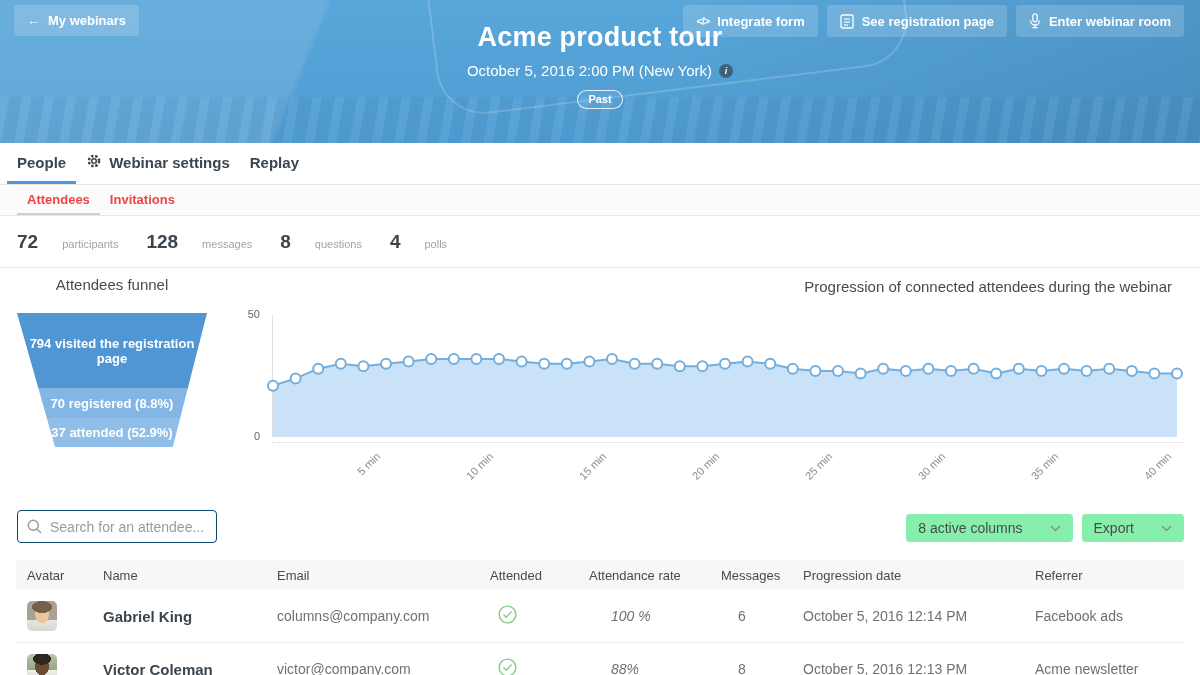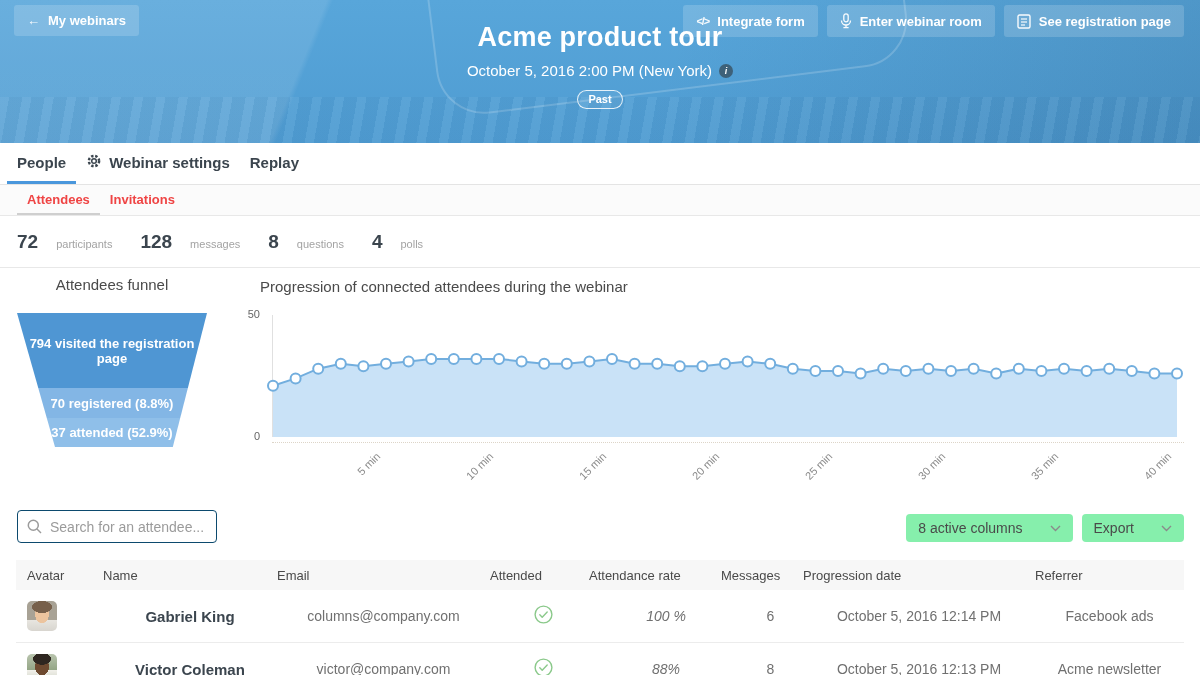--- a/index.html
+++ b/index.html
@@ -44,34 +44,34 @@
   .tab.active { border-bottom-color:#4a97dc; }
   .subtabs { height:31px; display:flex; align-items:stretch; padding-left:17px;
       background:#fbfbfb; border-bottom:1px solid #e8e8e8; }
   .subtab { display:flex; align-items:center; padding:0 10px; font-size:13px; font-weight:bold;
       color:#ef4444; border-bottom:2px solid transparent; cursor:pointer; }
   .subtab.active { border-bottom-color:#cfcfcf; }
 
   
   .stats { height:52px; display:flex; align-items:center; gap:28px; padding-left:17px;
       border-bottom:1px solid #e8e8e8; }
-  .stat { display:flex; align-items:baseline; gap:18px; }
+  .stat { display:flex; align-items:baseline; gap:24px; }
   .stat b { font-size:19px; color:#3b454e; }
   .stat span { font-size:11px; color:#a3a3a3; }
 
   
   .analytics { position:relative; height:232px; }
   .funnel-title { position:absolute; left:17px; top:8px; width:190px; text-align:center;
       font-size:15px; color:#4a4a4a; }
   .funnel { position:absolute; left:17px; top:45px; width:190px; height:134px;
       clip-path:polygon(0 0, 100% 0, 82% 100%, 20% 100%); }
   .fstage { display:flex; align-items:center; justify-content:center; color:#fff;
       font-size:13px; font-weight:bold; text-align:center; }
   .f1 { height:75px; } .f2 { height:30px; } .f3 { height:29px; }
-  .prog-title { position:absolute; left:260px; top:10px; width:912px; text-align:left;
+  .prog-title { position:absolute; left:260px; top:10px; width:912px; text-align:right;
       font-size:15px; color:#4a4a4a; }
   .ytick { position:absolute; font-size:11px; color:#666; text-align:right; }
   .y50 { left:232px; top:40px; width:28px; }
   .y0  { left:244px; top:162px; width:16px; }
   .plot { position:absolute; left:272px; top:47px; width:912px; height:122px;
       border-left:1px solid #e0e0e0; }
   .plot svg { overflow:visible; display:block; }
   .dotline { position:absolute; left:272px; top:174px; width:912px; height:0;
       border-top:1px dotted #ddd5c8; }
   .xlabels { position:absolute; left:272px; top:176px; width:912px; height:56px; }
@@ -88,21 +88,21 @@
   .tb-right { position:absolute; right:16px; top:14px; display:flex; gap:9px; }
   .gbtn { display:inline-flex; align-items:center; gap:27px; border:none; cursor:pointer;
       background:#86efac; color:#4a4a4a; font-family:inherit; font-size:14px;
       padding:6px 12px; border-radius:4px; }
 
   
   .table { margin:0 16px; }
   .thead, .trow { display:grid; align-items:center; padding-left:11px;
       grid-template-columns:76px 174px 213px 99px 132px 82px 232px 1fr; }
   .thead { height:30px; background:#f7f7f7; font-size:13px; color:#4a4a4a; }
-  .trow { height:53px; border-bottom:1px solid #ececec; font-size:14px; color:#707070; cursor:pointer;text-align:center; }
+  .trow { height:53px; border-bottom:1px solid #ececec; font-size:14px; color:#707070; cursor:pointer; }
   .trow .name { font-weight:bold; color:#3b454e; font-size:15px; }
   .cell-att { padding-left:8px; }
   .cell-rate { padding-left:22px;font-style:italic; }
   .cell-msg { padding-left:17px; }
   .avatar { display:block; width:30px; height:30px; border-radius:5px; }
   .av1 { background:
       radial-gradient(ellipse 10px 6px at 50% 20%, #77604b 98%, rgba(0,0,0,0) 100%),
       radial-gradient(ellipse 7px 9px at 50% 44%, #ecc49e 98%, rgba(0,0,0,0) 100%),
       linear-gradient(180deg, #a8a295 0%, #a8a295 62%, #e8e6e1 62%, #d8d5cf 100%); }
   .av2 { background:
@@ -120,39 +120,39 @@
       <span class="ic">←</span>
       <span>My webinars</span>
     </button>
     <div class="hero-actions">
       <button class="hero-btn">
         <span class="ic code-ic">&lt;/&gt;</span>
         <span>Integrate form</span>
       </button>
       <button class="hero-btn">
         <span class="ic">
+          <svg width="14" height="15" viewBox="0 0 14 15">
+              <rect x="1" y="1" width="12" height="13" rx="1.5" fill="none" stroke="#fff" stroke-width="1.4"></rect>
+              <line x1="4" y1="5" x2="10" y2="5" stroke="#fff" stroke-width="1.2"></line>
+              <line x1="4" y1="8" x2="10" y2="8" stroke="#fff" stroke-width="1.2"></line>
+              <line x1="4" y1="11" x2="8" y2="11" stroke="#fff" stroke-width="1.2"></line>
+            </svg>
+        </span>
+        <span>See registration page</span>
+      </button>
+      <button class="hero-btn">
+        <span class="ic">
           <svg width="12" height="16" viewBox="0 0 12 16">
               <rect x="3.8" y="0.8" width="4.4" height="8" rx="2.2" fill="none" stroke="#fff" stroke-width="1.3"></rect>
               <path d="M1.5 7.5 a4.5 4.5 0 0 0 9 0" fill="none" stroke="#fff" stroke-width="1.3"></path>
               <line x1="6" y1="12" x2="6" y2="14" stroke="#fff" stroke-width="1.3"></line>
               <line x1="3.4" y1="14.6" x2="8.6" y2="14.6" stroke="#fff" stroke-width="1.3"></line>
             </svg>
         </span>
         <span>Enter webinar room</span>
-      </button>
-      <button class="hero-btn">
-        <span class="ic">
-          <svg width="14" height="15" viewBox="0 0 14 15">
-              <rect x="1" y="1" width="12" height="13" rx="1.5" fill="none" stroke="#fff" stroke-width="1.4"></rect>
-              <line x1="4" y1="5" x2="10" y2="5" stroke="#fff" stroke-width="1.2"></line>
-              <line x1="4" y1="8" x2="10" y2="8" stroke="#fff" stroke-width="1.2"></line>
-              <line x1="4" y1="11" x2="8" y2="11" stroke="#fff" stroke-width="1.2"></line>
-            </svg>
-        </span>
-        <span>See registration page</span>
       </button>
     </div>
     <div class="hero-center">
       <h1 class="hero-title">Acme product tour</h1>
       <div class="hero-date">
         <span>October 5, 2016 2:00 PM (New York)</span>
         <span class="info">i</span>
       </div>
       <span class="past">Past</span>
     </div>

